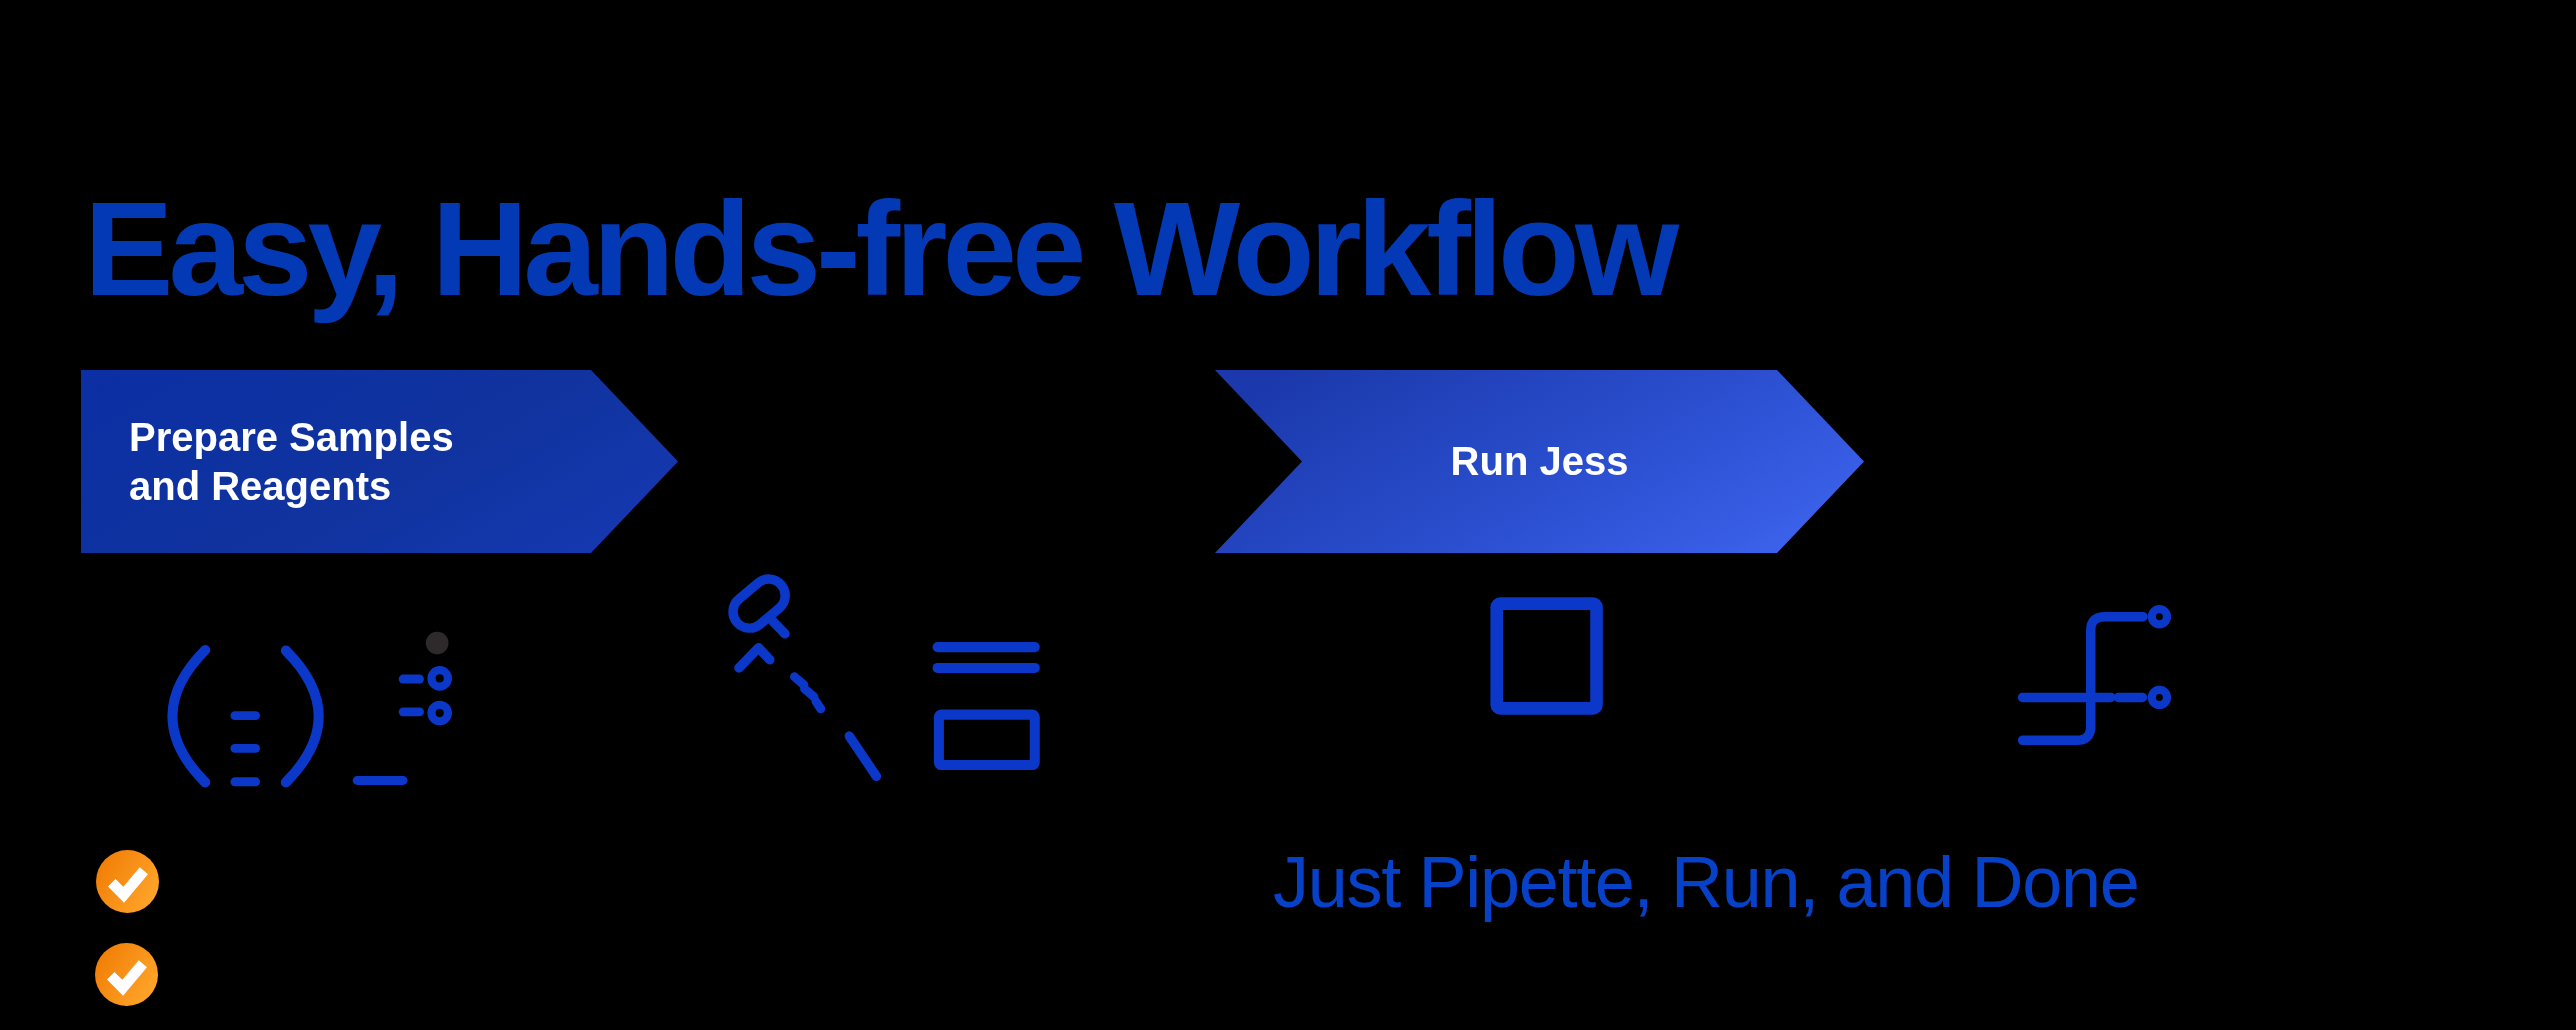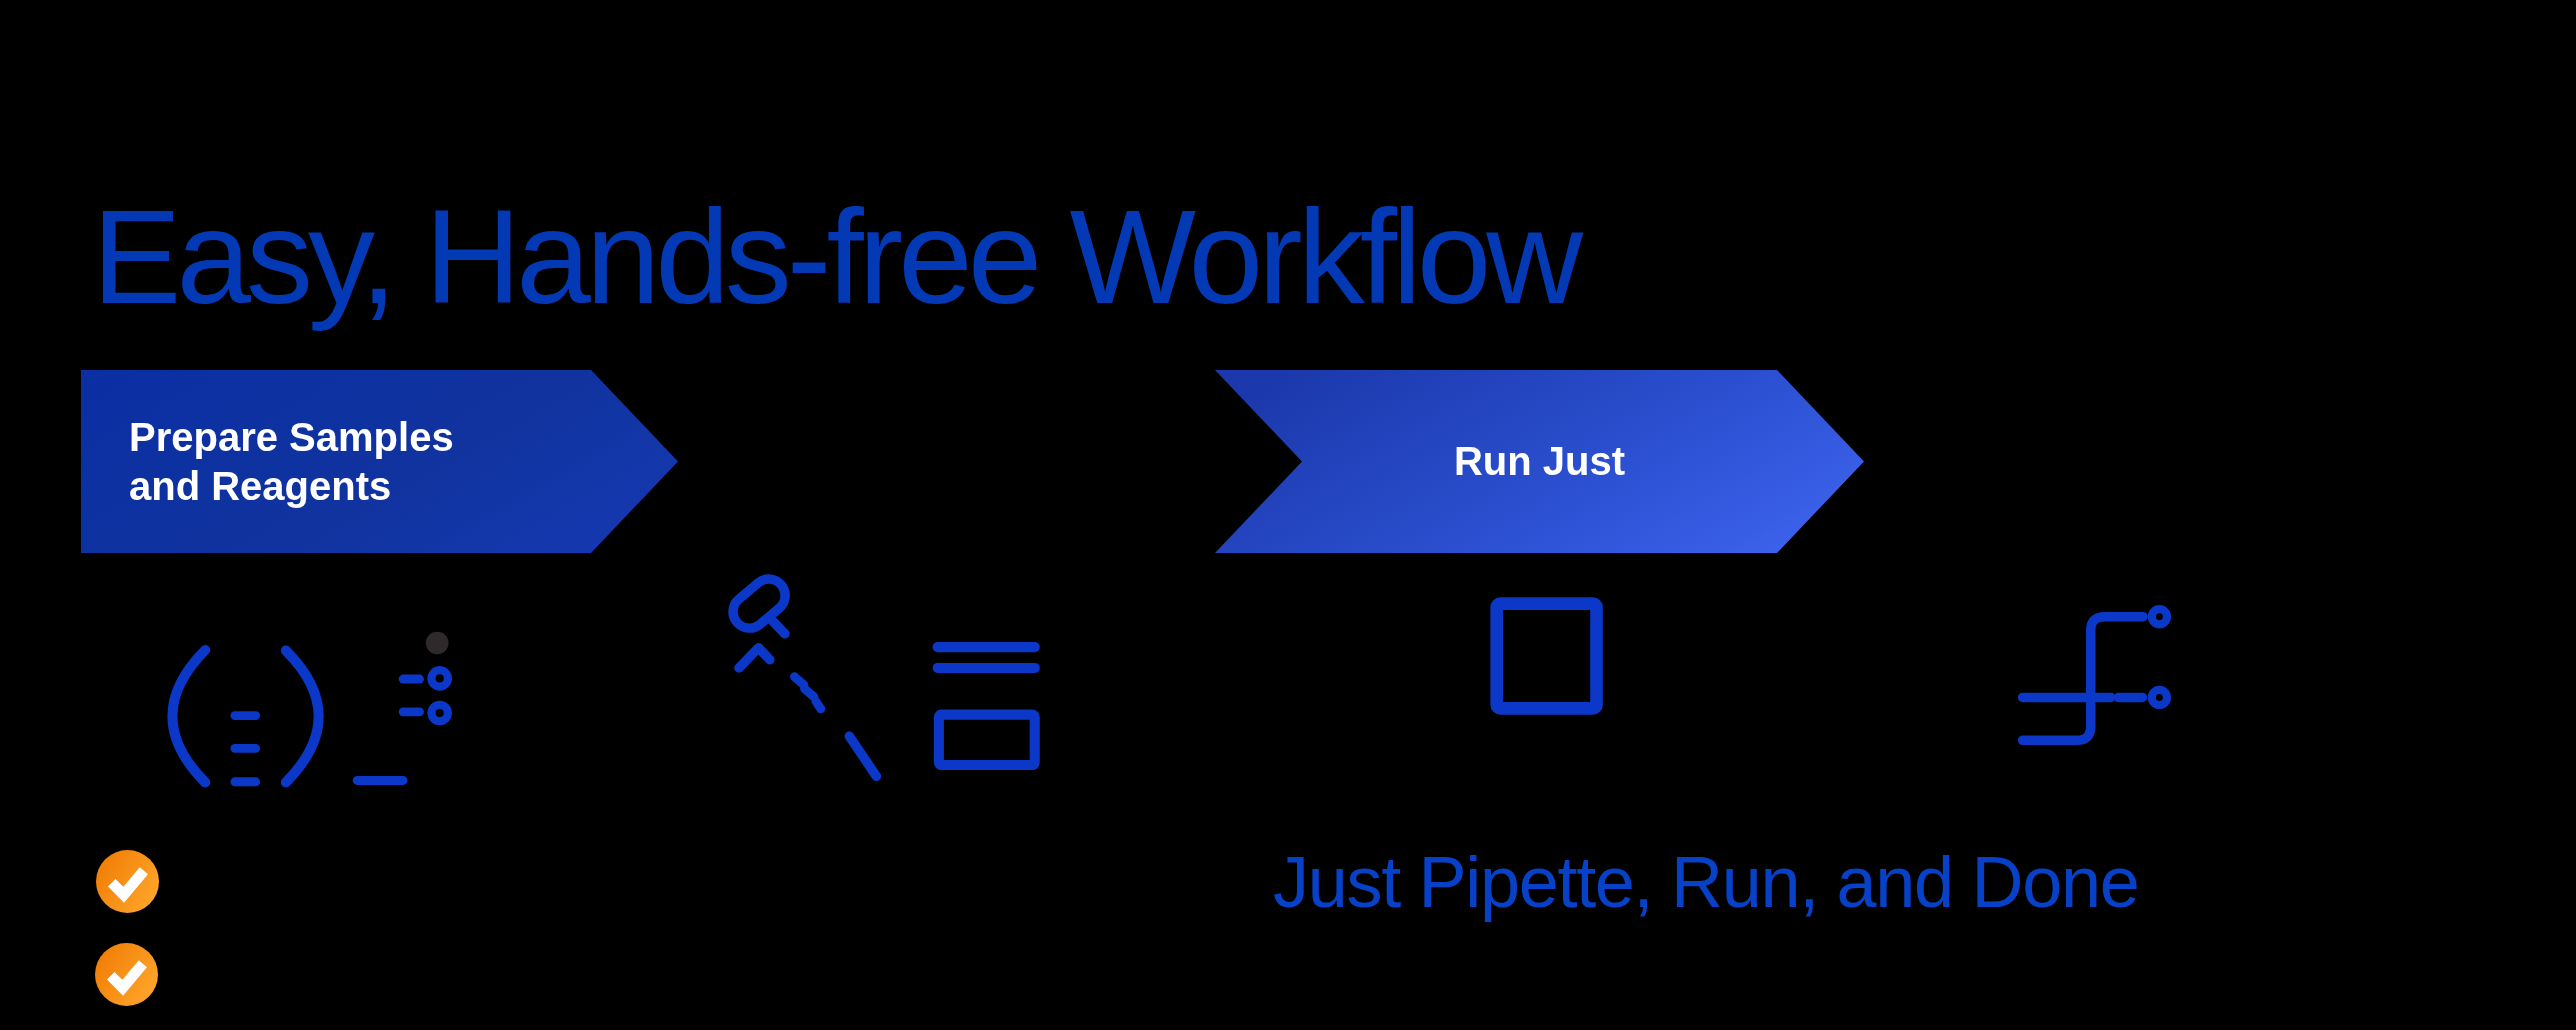--- a/index.html
+++ b/index.html
@@ -1,22 +1,22 @@
 <!DOCTYPE html>
 <html style="font-size:10px"><head>
 <meta charset="utf-8">
 <style>
   html,body{margin:0;padding:0;background:#000;}
   .stage{
     position:relative;width:2576px;height:1030px;background:#000000;overflow:hidden;
     font-family:"Liberation Sans", sans-serif;
   }
   .title{
-    position:absolute;left:80px;top:178px;margin:12px;
-    font-size:134px;font-weight:400;letter-spacing:-5px;line-height:1;
+    position:absolute;left:80px;top:178px;margin:4px;
+    font-size:134px;font-weight:700;letter-spacing:-5px;line-height:1;
     color:#0439B5;white-space:nowrap;
   }
   .arrow{
     position:absolute;top:370px;height:183px;
     display:flex;align-items:center;
   }
   .arrow-1{
     left:81px;width:597px;
     background:linear-gradient(150deg,#0B2FA4 0%,#10339F 55%,#1639B4 100%);
     clip-path:polygon(0 0, calc(100% - 87px) 0, 100% 50%, calc(100% - 87px) 100%, 0 100%);
@@ -60,21 +60,21 @@
 
 <div class="stage">
 
   <h1 class="title">Easy, Hands-free Workflow</h1>
 
   <div class="arrow arrow-1">
     <div class="step-label">Prepare Samples
 and Reagents</div>
   </div>
   <div class="arrow arrow-notched arrow-3">
-    <div class="step-label">Run Just</div>
+    <div class="step-label">Run Jess</div>
   </div>
 
   <svg class="icon" style="left:171px;top:587px;" width="284" height="208" viewBox="0 0 450 330">
     <path d="M 54 100 Q -50 205 54 310"></path>
     <path d="M 182 101 Q 286 205 182 310"></path>
     <path class="thin" d="M 101 204 H 134"></path>
     <path class="thin" d="M 101 256 H 134"></path>
     <path class="thin" d="M 101 309 H 134"></path>
     <path class="thin" d="M 368 146 H 394"></path>
     <circle cx="426" cy="145" r="13" style="stroke-width:13"></circle>

